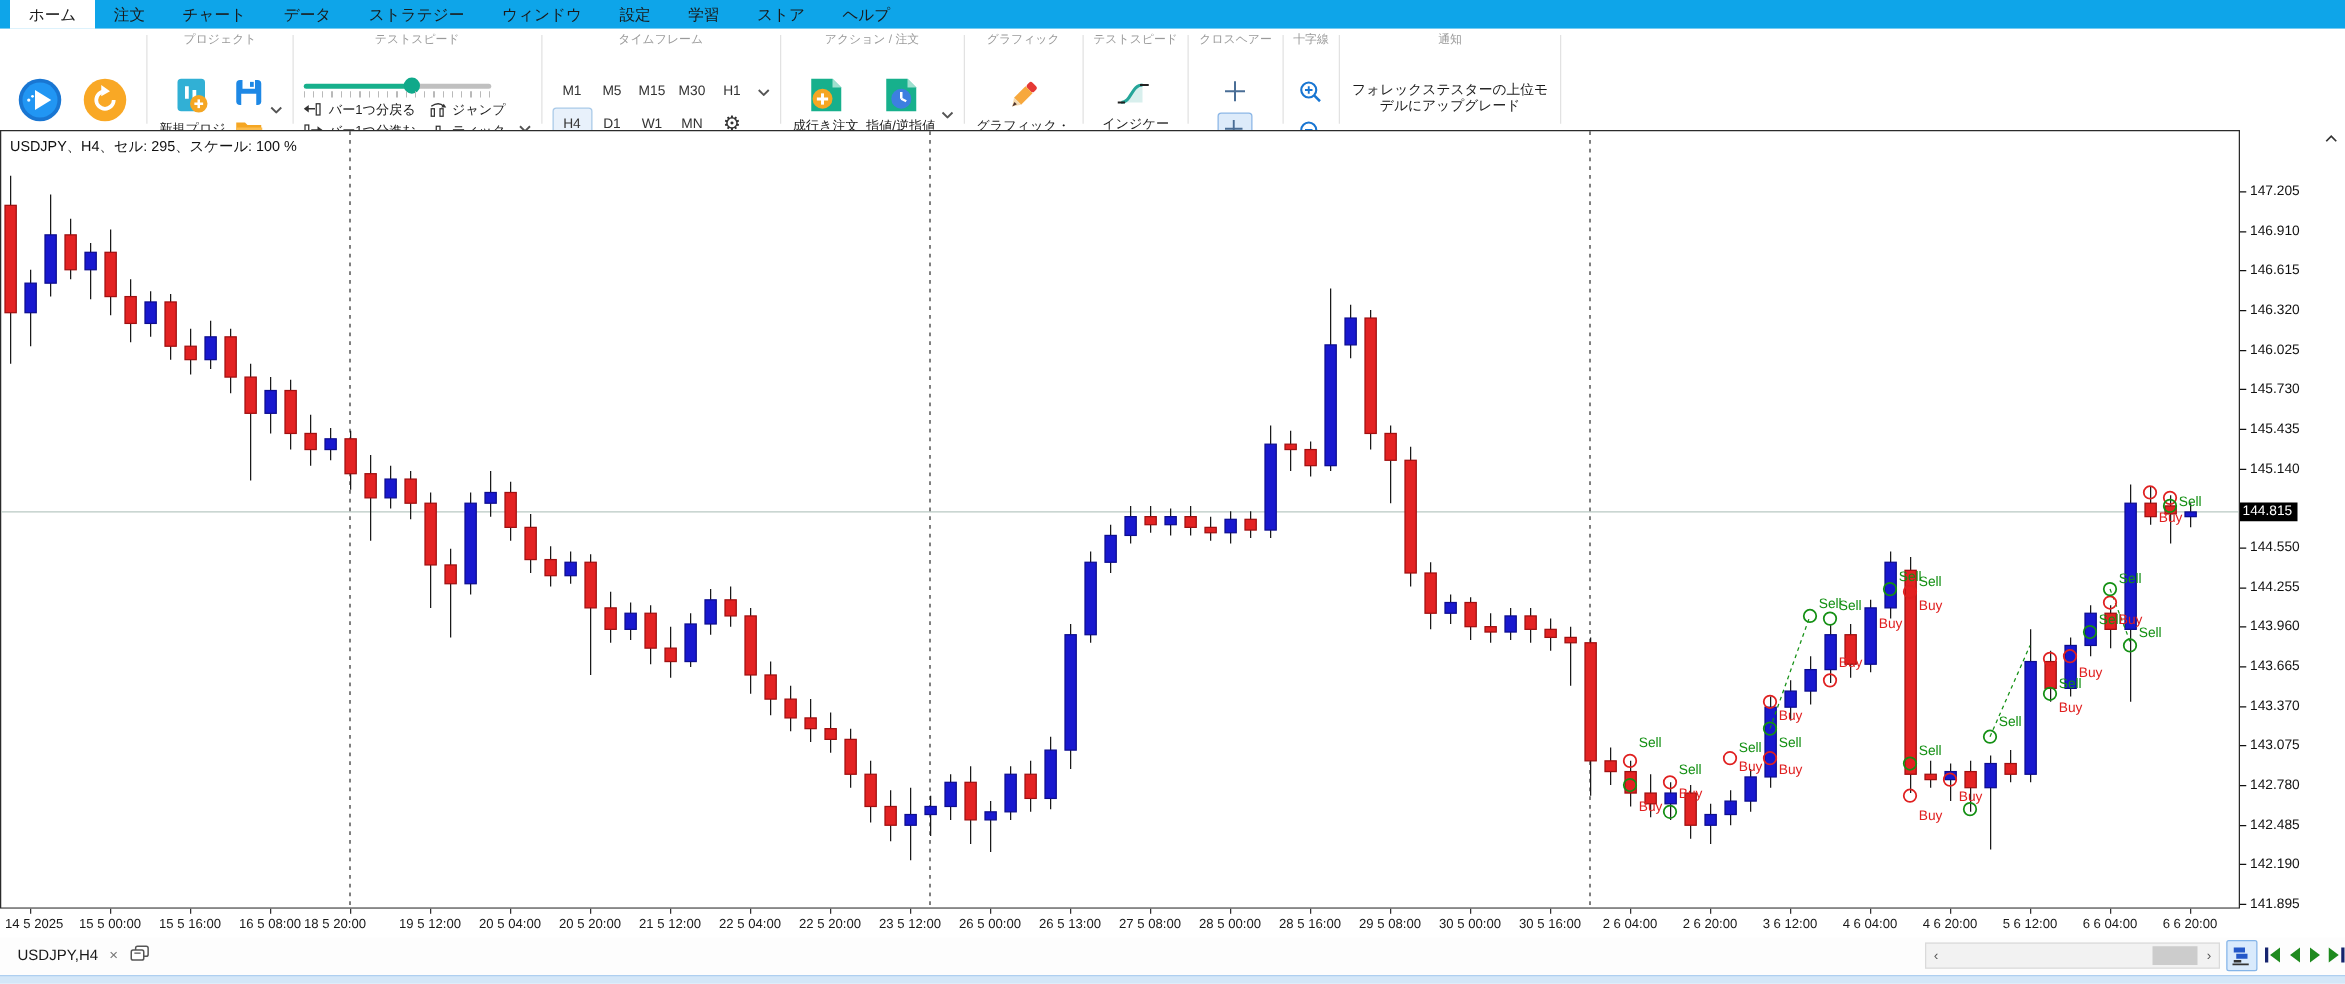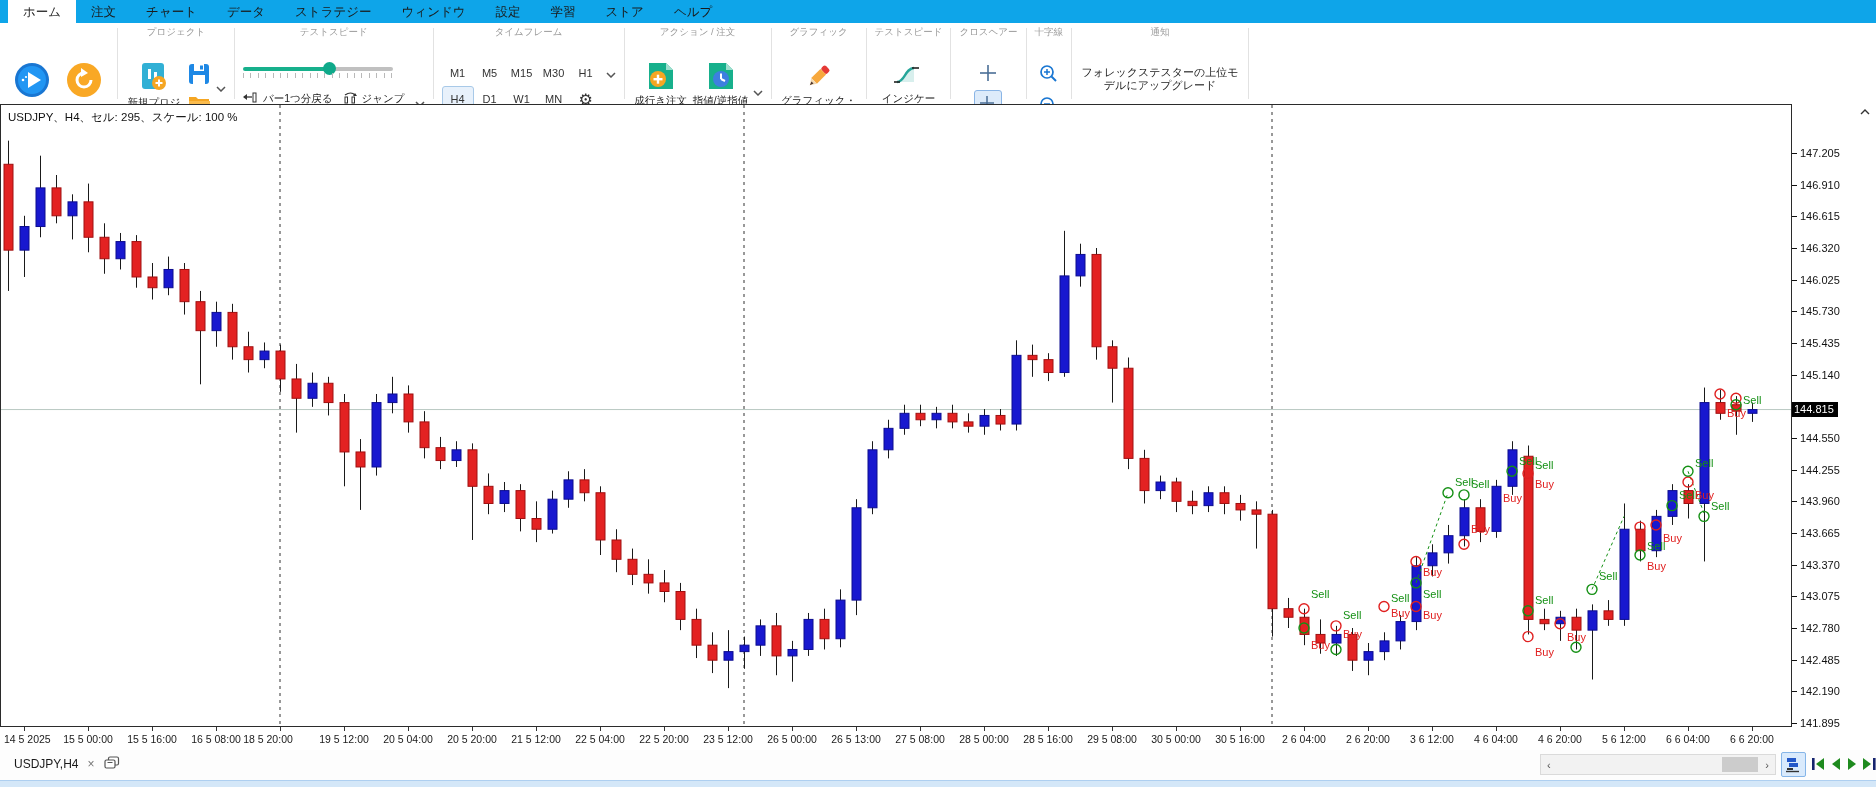--- a/index.html
+++ b/index.html
@@ -26,21 +26,21 @@
   .tf.sel{background:#e8f1fb;border-color:#a8c9e8;}
   .iconbtn{display:flex;align-items:center;justify-content:center;width:26px;height:26px;border-radius:3px;}
   .iconbtn.hl{background:#ddebfa;border:1px solid #8ab5e6;}
   .speed-track{position:relative;width:150px;height:14px;margin:4px 0 1px;}
   .speed-line{position:absolute;left:0;top:3px;width:100%;height:4px;border-radius:2px;
               background:linear-gradient(to right,#17b08c 0 57%,#c0c0c0 57%);}
   .speed-handle{position:absolute;top:-2px;left:57%;width:13px;height:13px;margin-left:-6px;
                 border-radius:50%;background:#0fa98a;}
   .speed-ticks{position:absolute;left:0;top:9px;width:100%;height:5px;
                background:repeating-linear-gradient(to right,#b9b9b9 0 1px,transparent 1px 7.4px);}
-  .srow{display:flex;align-items:center;gap:4px;height:17px;margin-top:10px;}
+  .srow{display:flex;align-items:center;gap:4px;height:17px;}
   .notice-text{width:160px;font-size:11px;line-height:13px;text-align:center;color:#1a1a1a;margin-top:6px;}
   .chev{display:block;}
   
   #chart-svg{position:absolute;left:0;top:104px;}
   .price-axis{position:absolute;left:1792px;top:104px;width:84px;height:623px;font-size:11px;}
   .ptick{position:absolute;left:8px;color:#111;white-space:nowrap;}
   .pdash{position:absolute;left:0;width:5px;height:1px;background:#111;}
   .pcur{position:absolute;left:0;background:#000;color:#fff;font-size:11px;
         padding:1px 4px 1px 2px;height:13px;line-height:13px;}
   .axis-up{position:absolute;right:6px;top:1px;}

